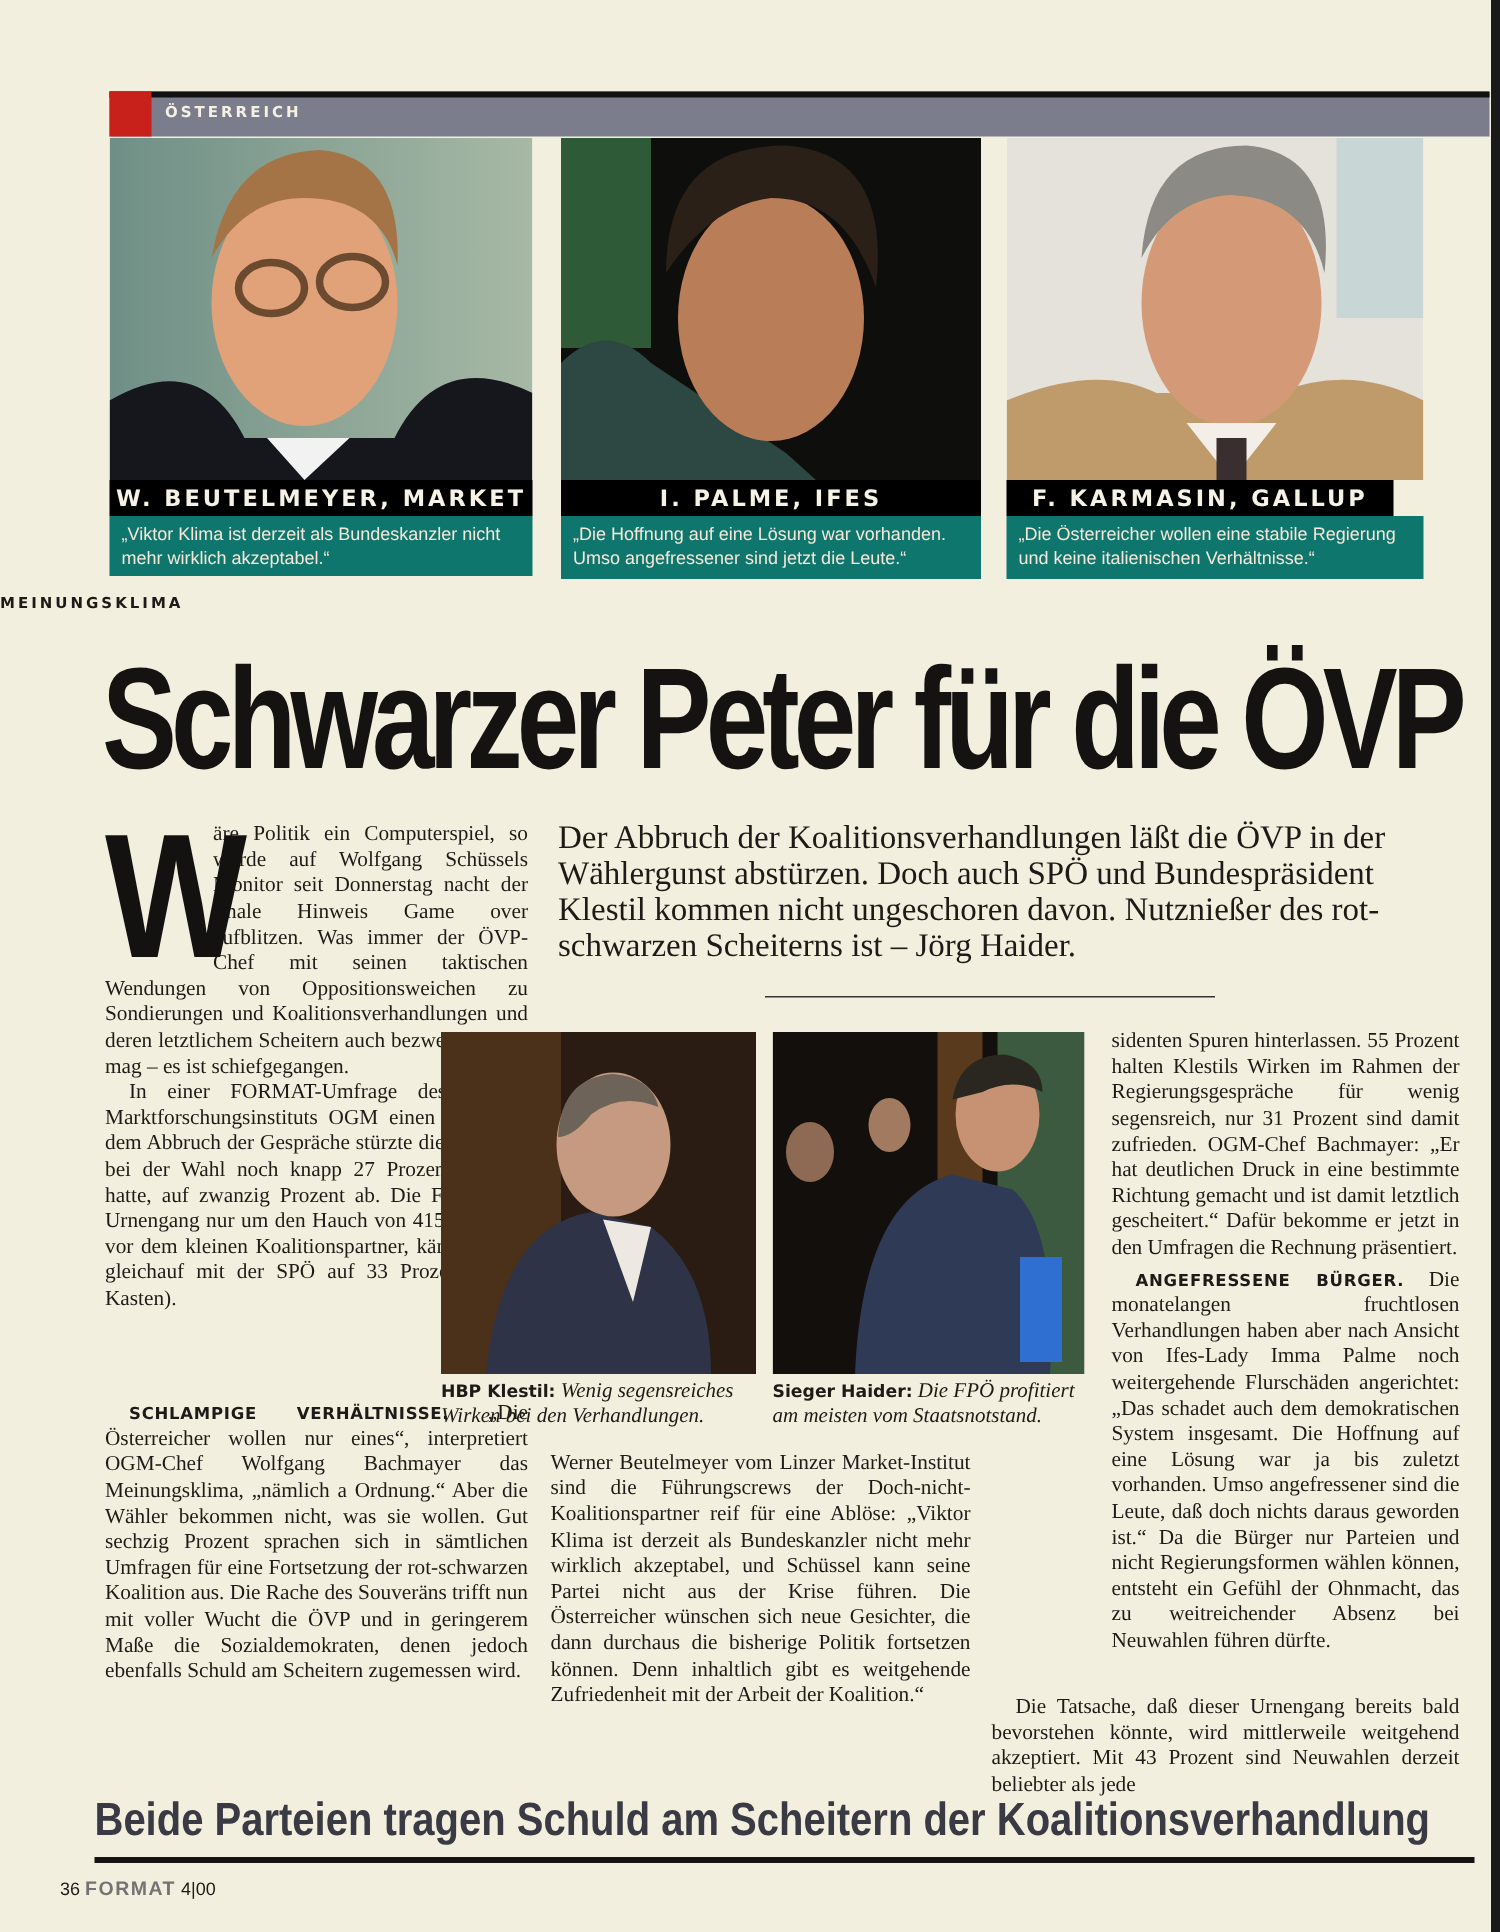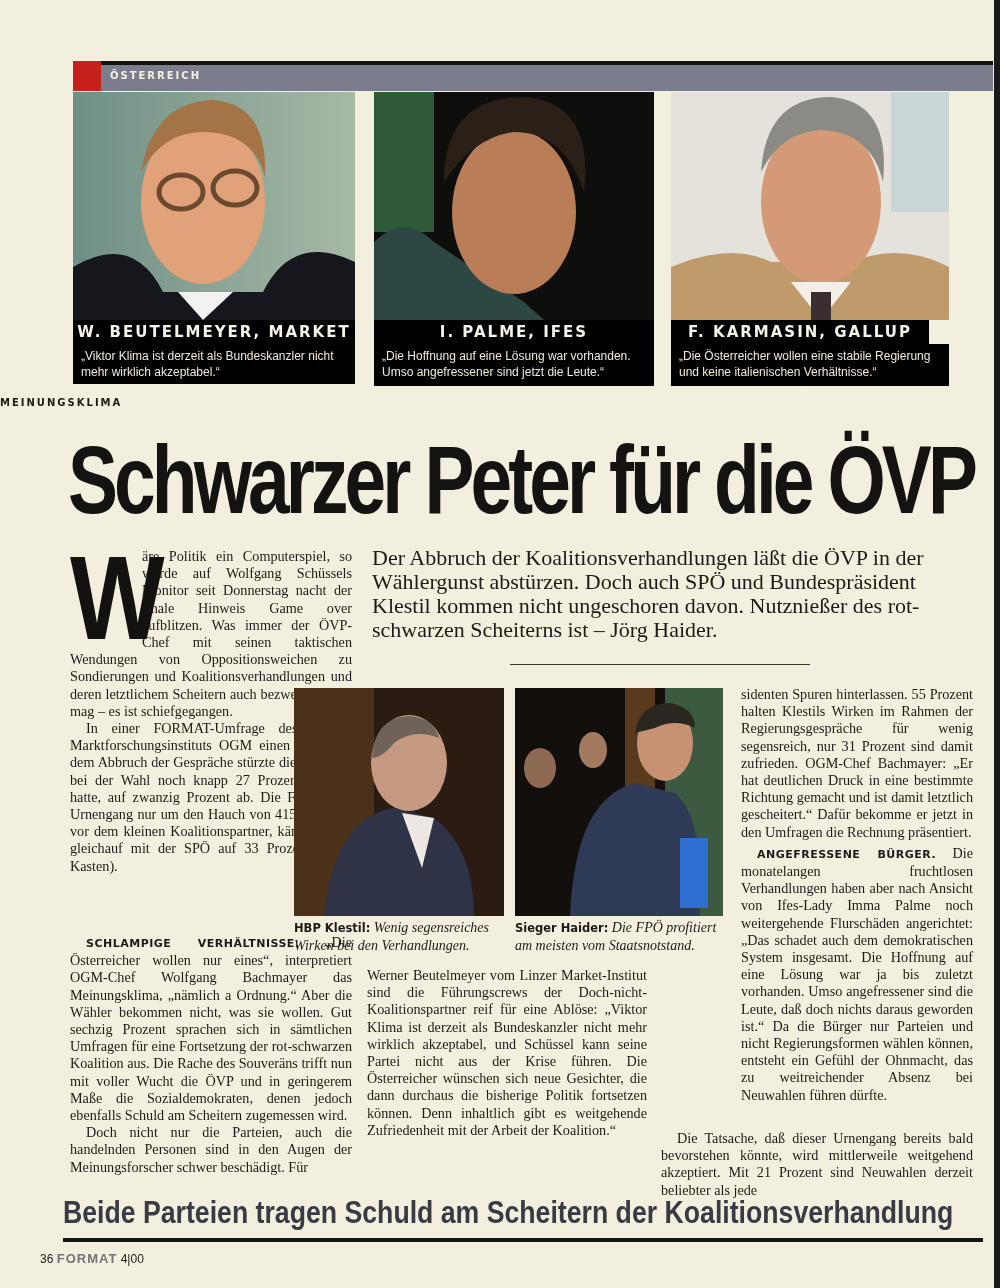--- a/index.html
+++ b/index.html
@@ -12,21 +12,21 @@
   .section-red { left:73px; top:61px; width:28px; height:30px; background:#c8201a; }
   .section-label { left:110px; top:70px; font-family:"DejaVu Sans", sans-serif; font-weight:bold; font-size:10px; letter-spacing:2px; color:#f4f0e4; }
   
   .portrait { position:absolute; overflow:hidden; }
   .ph { width:100%; height:100%; }
   .p1 { left:73px; top:92px; width:282px; height:228px; }
   .p2 { left:374px; top:92px; width:280px; height:228px; }
   .p3 { left:671px; top:92px; width:278px; height:228px; }
   .nameplate { position:absolute; height:24px; background:#000000; color:#f6f2e6; font-family:"DejaVu Sans", sans-serif; font-weight:bold;
                font-size:15px; letter-spacing:2px; text-align:center; line-height:24px; }
-  .quotebox { position:absolute; background:#000000; color:#f6e7d8; font-family:"Liberation Sans", sans-serif; font-size:12px; line-height:16px; padding:4px 8px; box-sizing:border-box; }
+  .quotebox { position:absolute; background:#0f766e; color:#f6e7d8; font-family:"Liberation Sans", sans-serif; font-size:12px; line-height:16px; padding:4px 8px; box-sizing:border-box; }
   .kicker { left:0; width:1000px; top:397px; font-family:"DejaVu Sans", sans-serif; font-weight:bold; font-size:10px; letter-spacing:2px; }
   .headline { left:68px; top:425px; font-family:"Liberation Sans", sans-serif; font-weight:bold; font-size:96px; letter-spacing:-5px;
               transform:scaleX(0.78); transform-origin:left top; white-space:nowrap; line-height:110px; color:#151312; }
   .lede { left:372px; top:546px; width:560px; font-size:22px; line-height:24px; color:#1d1a17; }
   .lede-rule { left:510px; top:664px; width:300px; height:1px; background:#333; }
   .col { font-size:14.2px; line-height:17.2px; text-align:justify; hyphens:manual; }
   .col p { margin:0; }
   .indent { text-indent:16px; }
   .dropcap { float:left; font-family:"Liberation Sans", sans-serif; font-weight:bold; font-size:118px; line-height:92px; margin:4px 6px 0 0;
              transform:scaleX(0.85); transform-origin:left top; width:66px; color:#141210; }
@@ -102,21 +102,20 @@
 <div class="abs lede-rule"></div>
 
 <div class="abs col" style="left:70px;top:548px;width:282px;">
   <div class="dropcap">W</div>
   <p>äre Politik ein Computerspiel, so würde auf Wolfgang Schüssels Monitor seit Donnerstag nacht der finale Hinweis Game over aufblitzen. Was immer der ÖVP-Chef mit seinen taktischen Wendungen von Oppositionsweichen zu Sondierungen und Koalitionsverhandlungen und deren letztlichem Scheitern auch bezweckt haben mag – es ist schiefgegangen.</p>
   <p class="indent">In einer FORMAT-Umfrage des Wiener Marktforschungsinstituts OGM einen Tag nach dem Abbruch der Gespräche stürzte die ÖVP, die bei der Wahl noch knapp 27 Prozent erreicht hatte, auf zwanzig Prozent ab. Die FPÖ, beim Urnengang nur um den Hauch von 415 Stimmen vor dem kleinen Koalitionspartner, käme derzeit gleichauf mit der SPÖ auf 33 Prozent (siehe Kasten).</p>
 </div>
 
 <div class="abs col" style="left:70px;top:934px;width:282px;">
   <p class="indent"><span class="runin">SCHLAMPIGE VERHÄLTNISSE.</span> <span>„Die Österreicher wollen nur eines“, interpretiert OGM-Chef Wolfgang Bachmayer das Meinungsklima, „nämlich a Ordnung.“ Aber die Wähler bekommen nicht, was sie wollen. Gut sechzig Prozent sprachen sich in sämtlichen Umfragen für eine Fortsetzung der rot-schwarzen Koalition aus. Die Rache des Souveräns trifft nun mit voller Wucht die ÖVP und in geringerem Maße die Sozialdemokraten, denen jedoch ebenfalls Schuld am Scheitern zugemessen wird.</span></p>
-  <p class="indent">Doch nicht nur die Parteien, auch die handelnden Personen sind in den Augen der Meinungsforscher schwer beschädigt. Für</p>
 </div>
 
 <div class="portrait" style="left:294px;top:688px;width:210px;height:228px;">
   <svg class="ph" viewBox="0 0 210 228" preserveAspectRatio="none">
     <rect width="210" height="228" fill="#2a1c12"></rect>
     <rect width="80" height="228" fill="#5a3a1c" opacity="0.7"></rect>
     <path d="M30 228 Q40 130 100 120 L140 130 Q180 160 180 228Z" fill="#2e3347"></path>
     <ellipse cx="115" cy="75" rx="38" ry="48" fill="#c69a80"></ellipse>
     <path d="M78 70 Q80 30 115 28 Q140 30 145 50 Q120 40 100 55 Q88 70 78 70Z" fill="#6e6358"></path>
     <path d="M108 125 L128 180 L140 130Z" fill="#ede8e2"></path>
@@ -147,21 +146,21 @@
 
 <div class="abs col" style="left:367px;top:967px;width:280px;">
   <p>Werner Beutelmeyer vom Linzer Market-Institut sind die Führungscrews der Doch-nicht-Koalitionspartner reif für eine Ablöse: „Viktor Klima ist derzeit als Bundeskanzler nicht mehr wirklich akzeptabel, und Schüssel kann seine Partei nicht aus der Krise führen. Die Österreicher wünschen sich neue Gesichter, die dann durchaus die bisherige Politik fortsetzen können. Denn inhaltlich gibt es weitgehende Zufriedenheit mit der Arbeit der Koalition.“</p>
 </div>
 
 <div class="abs col" style="left:741px;top:686px;width:232px;">
   <p>sidenten Spuren hinterlassen. 55 Prozent halten Klestils Wirken im Rahmen der Regierungsgespräche für wenig segensreich, nur 31 Prozent sind damit zufrieden. OGM-Chef Bachmayer: „Er hat deutlichen Druck in eine bestimmte Richtung gemacht und ist damit letztlich gescheitert.“ Dafür bekomme er jetzt in den Umfragen die Rechnung präsentiert.</p>
   <p class="indent" style="margin-top:4px;"><span class="runin">ANGEFRESSENE BÜRGER.</span> <span>Die monatelangen fruchtlosen Verhandlungen haben aber nach Ansicht von Ifes-Lady Imma Palme noch weitergehende Flurschäden angerichtet: „Das schadet auch dem demokratischen System insgesamt. Die Hoffnung auf eine Lösung war ja bis zuletzt vorhanden. Umso angefressener sind die Leute, daß doch nichts daraus geworden ist.“ Da die Bürger nur Parteien und nicht Regierungsformen wählen können, entsteht ein Gefühl der Ohnmacht, das zu weitreichender Absenz bei Neuwahlen führen dürfte.</span></p>
 </div>
 <div class="abs col" style="left:661px;top:1130px;width:312px;">
-  <p class="indent">Die Tatsache, daß dieser Urnengang bereits bald bevorstehen könnte, wird mittlerweile weitgehend akzeptiert. Mit 21 Prozent sind Neuwahlen derzeit beliebter als jede</p>
+  <p class="indent">Die Tatsache, daß dieser Urnengang bereits bald bevorstehen könnte, wird mittlerweile weitgehend akzeptiert. Mit 43 Prozent sind Neuwahlen derzeit beliebter als jede</p>
 </div>
 
 <div class="abs subhead">Beide Parteien tragen Schuld am Scheitern der Koalitionsverhandlung</div>
 <div class="abs bottom-rule"></div>
 
 <div class="abs folio">
   <span>36</span>
   <span class="brand">FORMAT</span>
   <span>4|00</span>
 </div>

